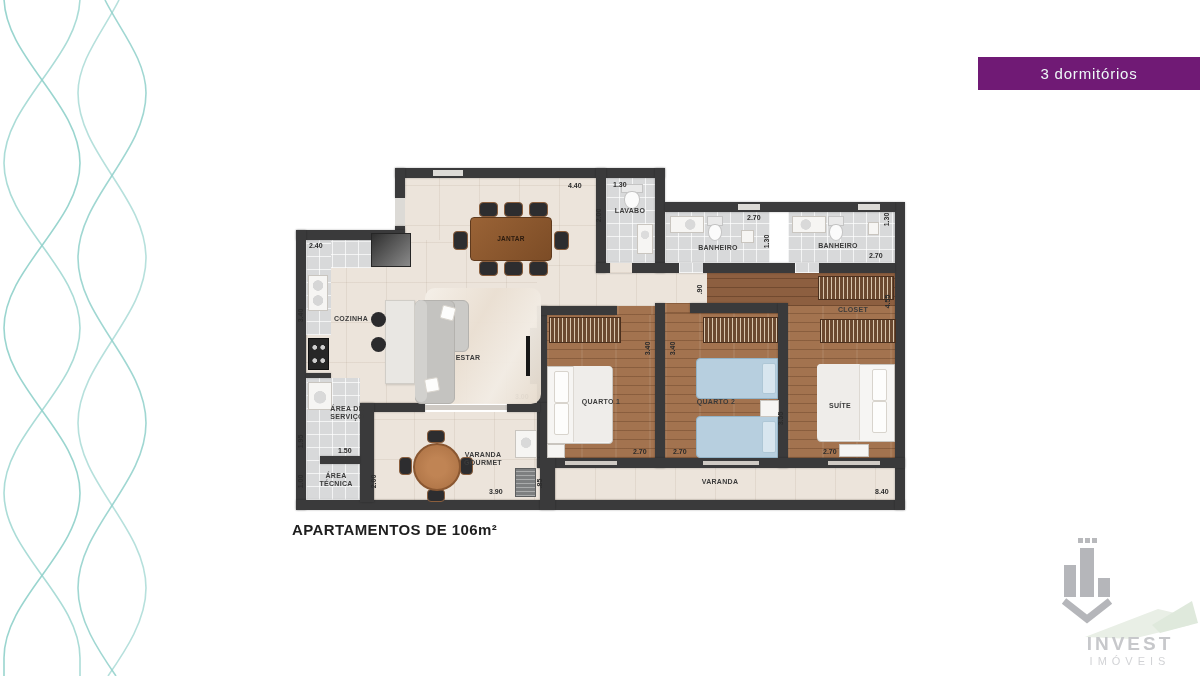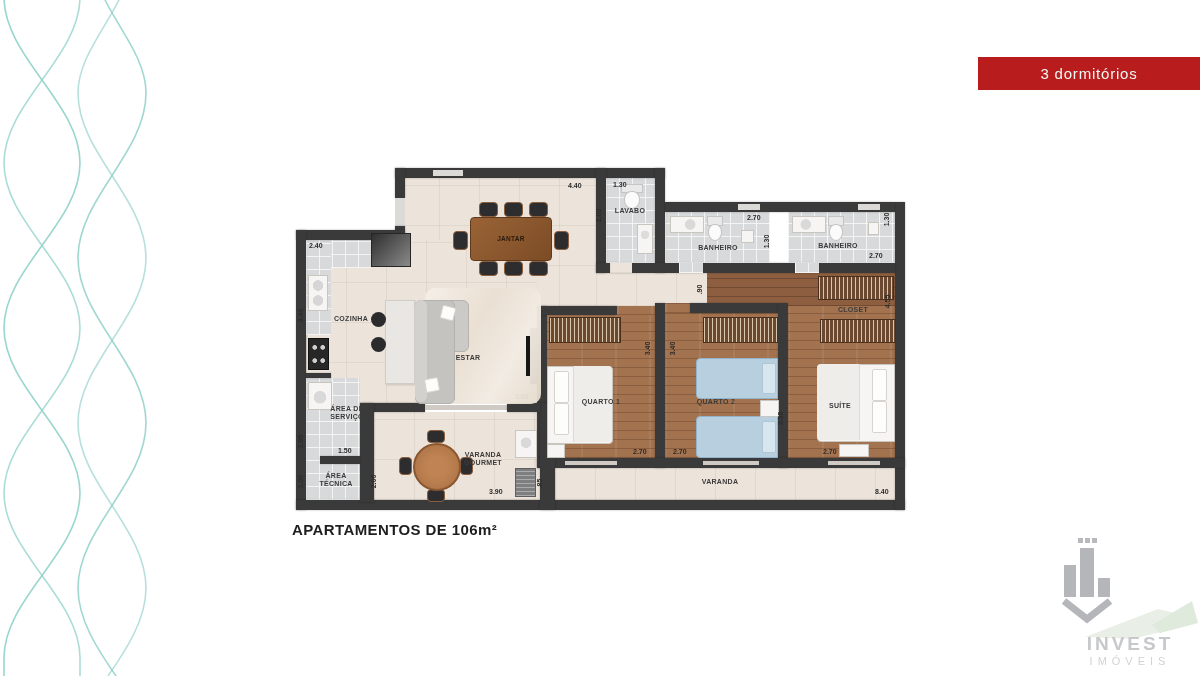--- a/index.html
+++ b/index.html
@@ -45,21 +45,21 @@
 </head>
 <body>
 
 <svg class="abs" style="left:0;top:0;" width="160" height="676" viewBox="0 0 160 676">
   <path d="M 4,-3 C 4,57 80,103 80,163 C 80,223 4,268 4,328 C 4,388 80,433 80,493 C 80,553 4,598 4,658 L 4,680" fill="none" stroke="#8fd0ca" stroke-width="1.6" opacity="0.9"></path>
   <path d="M 80,-3 C 80,57 4,103 4,163 C 4,223 80,268 80,328 C 80,388 4,433 4,493 C 4,553 80,598 80,658 L 80,680" fill="none" stroke="#8fd0ca" stroke-width="1.6" opacity="0.75"></path>
   <path d="M 105,0 C 120,30 146,60 146,93 C 146,153 78,198 78,258 C 78,318 146,363 146,423 C 146,483 78,528 78,588 C 78,620 98,650 116,676" fill="none" stroke="#8fd0ca" stroke-width="1.6" opacity="0.85"></path>
   <path d="M 119,0 C 104,30 78,60 78,93 C 78,153 146,198 146,258 C 146,318 78,363 78,423 C 78,483 146,528 146,588 C 146,620 126,650 108,676" fill="none" stroke="#8fd0ca" stroke-width="1.6" opacity="0.65"></path>
 </svg>
 
-<div id="banner" style="background:#b91c1c;align-items:center;">
+<div id="banner" style="background:#701a75;align-items:center;">
   <span>3 dormitórios</span>
 </div>
 
 <div class="abs" style="left:283px;top:160px;width:656px;height:352px;">
 
   <div class="fl beige" style="left:116px;top:16px;width:197px;height:130px;"></div>
   <div class="fl beige" style="left:23px;top:80px;width:231px;height:163px;"></div>
   <div class="fl beige" style="left:313px;top:113px;width:111px;height:33px;"></div>
   <div class="fl woodd" style="left:424px;top:113px;width:188px;height:33px;"></div>
   <div class="fl wood" style="left:505px;top:146px;width:107px;height:152px;"></div>

